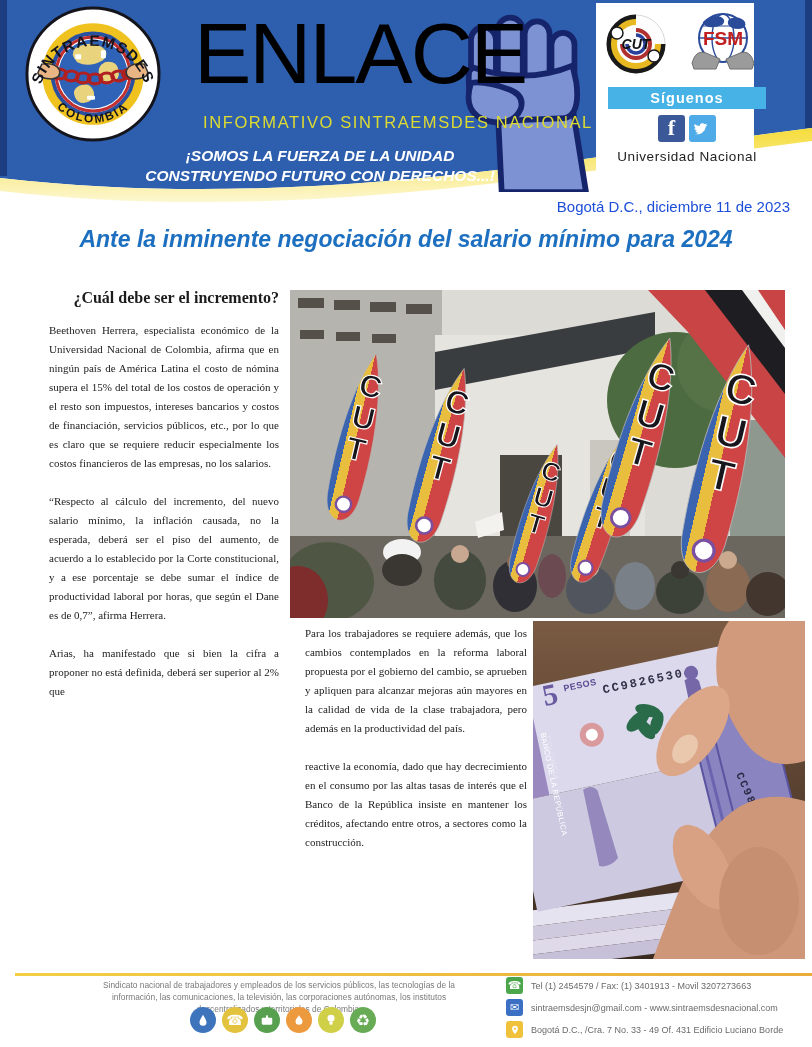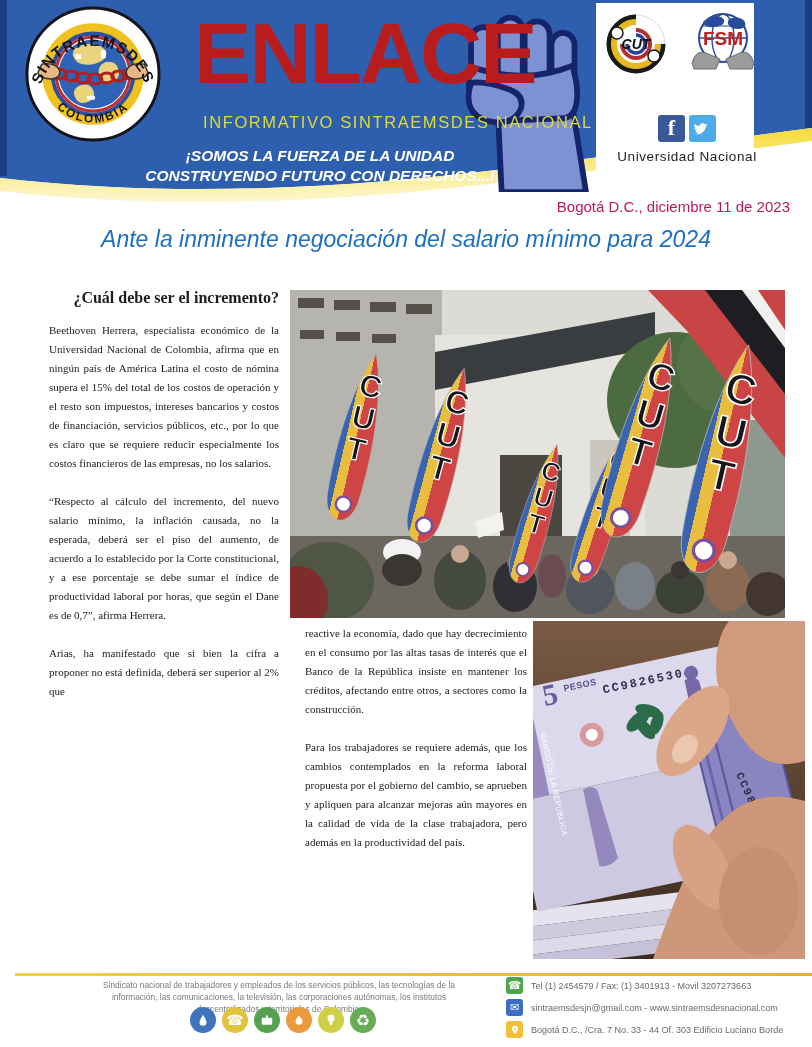--- a/index.html
+++ b/index.html
@@ -9,22 +9,22 @@
     font-family:"Liberation Sans", sans-serif; overflow:hidden;
   }
   
   #header-svg { position:absolute; left:0; top:0; width:812px; height:218px; }
   .hdr-edge { position:absolute; top:0; background:rgba(14,33,90,.55); width:7px; }
   #edge-left { left:0; height:176px; }
   #edge-right { right:0; height:128px; }
   #union-logo { position:absolute; left:24px; top:5px; width:138px; height:138px; }
   #fist { position:absolute; left:418px; top:10px; width:198px; height:182px; }
   #masthead {
-    position:absolute; left:194px; top:10px; font-size:86px; font-weight:bold;
-    color:#b91c1c; letter-spacing:-2px; line-height:1; font-family:"Liberation Sans",sans-serif;
+    position:absolute; left:194px; top:10px; font-size:86px; font-weight:normal;
+    color:#000000; letter-spacing:-2px; line-height:1; font-family:"Liberation Sans",sans-serif;
   }
   #subtitle {
     position:absolute; left:203px; top:113px; color:#dedb30; font-size:16.5px;
     letter-spacing:1.6px; font-weight:normal;
   }
   #slogan {
     position:absolute; left:40px; top:146px; width:560px; text-align:center;
     color:#fff; font-style:italic; font-weight:bold; font-size:15.5px; line-height:1.3;
   }
   #follow-panel {
@@ -38,24 +38,24 @@
     letter-spacing:1px;
   }
   #social-row { position:absolute; left:0; top:112px; width:182px; text-align:center; }
   .social-icon { display:inline-block; width:27px; height:27px; border-radius:3px; vertical-align:middle; }
   #fb-icon { background:#3b5998; color:#fff; font-weight:bold; font-size:22px; line-height:26px;
              font-family:"Liberation Serif",serif; }
   #tw-icon { background:#4fabe8; margin-left:4px; }
   #social-account { position:absolute; left:0; top:146px; width:182px; text-align:center;
     font-size:13.5px; color:#222; letter-spacing:.6px; }
   
-  #date-line { position:absolute; right:22px; top:198px; font-size:15px; color:#be185d; }
+  #date-line { position:absolute; right:22px; top:198px; font-size:15px; color:#1d4ed8; }
   #headline {
     position:absolute; left:0; top:226px; width:812px; text-align:center;
-    color:#1d6fc0; font-size:23px; font-weight:normal; font-style:italic;
+    color:#1d6fc0; font-size:23px; font-weight:bold; font-style:italic;
   }
   
   .serif { font-family:"Liberation Serif", serif; color:#1c1c1c; }
   #col1 { position:absolute; left:33px; top:289px; width:246px; }
   #col1 h3 { font-size:16px; text-align:right; margin-bottom:14px; font-weight:bold; }
   .body-par { font-size:11px; line-height:19px; text-align:justify; margin-bottom:19px;margin-left:16px; }
   #col2 { position:absolute; left:289px; top:624px; width:238px; }
   
   #photo1 { position:absolute; left:290px; top:290px; width:495px; height:328px; }
   #photo2 { position:absolute; left:533px; top:621px; width:272px; height:338px; }
@@ -170,20 +170,21 @@
       <line x1="25" y1="27" x2="73" y2="27" stroke="#2a4a9a" stroke-width="1.4"></line>
       <line x1="28" y1="15" x2="70" y2="15" stroke="#2a4a9a" stroke-width="1.2"></line>
       <path d="M30,10 q8,-7 17,-4 q6,3 1,8 q-10,4 -16,1 q-5,-3 -2,-5z" fill="#2a4a9a"></path>
       <path d="M58,7 q9,-2 13,4 q2,6 -6,7 q-9,0 -11,-5 q-1,-5 4,-6z" fill="#2a4a9a"></path>
       <g fill="#9b9b9b" stroke="#6f6f6f" stroke-width="1">
         <path d="M18,52 q4,-14 14,-10 l14,6 l-4,10 l-22,0 z"></path>
         <path d="M80,52 q-4,-14 -14,-10 l-14,6 l4,10 l22,0 z"></path>
       </g>
       <text x="49" y="34" text-anchor="middle" font-size="19" font-weight="bold" fill="#c02020" font-family="Liberation Sans,sans-serif">FSM</text>
     </svg>
+    <div id="siguenos-btn">Síguenos</div>
     <div id="social-row">
       <span id="fb-icon" class="social-icon">f</span><span id="tw-icon" class="social-icon"><svg viewBox="0 0 27 27" width="27" height="27">
             <path fill="#fff" d="M6 19 q4 1 7.2 -1.2 q3.2 -2.2 3.6 -6 l2 -2 l-2.2 0.6 l1.4 -2 l-2.3 0.9 q-1.3 -1.6 -3.2 -1 q-1.9 0.6 -1.8 2.8 q-3.1 -0.3 -5.1 -2.2 q-1 2.9 1.5 4.4 q-1 0 -1.8 -0.4 q0.3 2.3 2.6 2.8 q-0.9 0.3 -1.8 0.1 q0.8 2 3.2 2 q-1.8 1.4 -3.3 1.2 z"></path>
           </svg></span>
     </div>
     <div id="social-account">Universidad Nacional</div>
   </div>
 
   <div id="date-line">Bogotá D.C., diciembre 11 de 2023</div>
   <div id="headline">Ante la inminente negociación del salario mínimo para 2024</div>
@@ -259,22 +260,22 @@
     </g>
     <use href="#cutbanner" transform="translate(58,186) rotate(13) scale(0.95)"></use>
     <use href="#cutbanner" transform="translate(140,206) rotate(15)"></use>
     <use href="#cutbanner" transform="translate(238,256) rotate(16) scale(0.8)"></use>
     <use href="#cutbanner" transform="translate(302,252) rotate(18) scale(0.88)"></use>
     <use href="#cutbanner" transform="translate(338,194) rotate(16) scale(1.15)"></use>
     <use href="#cutbanner" transform="translate(420,222) rotate(13) scale(1.3)"></use>
   </svg>
 
   <div id="col2" class="serif">
+    <p class="body-par">Para los trabajadores se requiere además, que los cambios contemplados en la reforma laboral propuesta por el gobierno del cambio, se aprueben y apliquen para alcanzar mejoras aún mayores en la calidad de vida de la clase trabajadora, pero además en la productividad del país.</p>
     <p class="body-par">reactive la economía, dado que hay decrecimiento en el consumo por las altas tasas de interés que el Banco de la República insiste en mantener los créditos, afectando entre otros, a sectores como la construcción.</p>
-    <p class="body-par">Para los trabajadores se requiere además, que los cambios contemplados en la reforma laboral propuesta por el gobierno del cambio, se aprueben y apliquen para alcanzar mejoras aún mayores en la calidad de vida de la clase trabajadora, pero además en la productividad del país.</p>
   </div>
 
   <svg id="photo2" viewBox="0 0 272 338" preserveAspectRatio="none">
     <defs>
       <linearGradient id="woodGrad" x1="0" y1="0" x2="0" y2="1">
         <stop offset="0" stop-color="#7a5a42"></stop>
           <stop offset="1" stop-color="#3a2a20"></stop>
       </linearGradient>
     </defs>
     <rect width="272" height="338" fill="url(#woodGrad)"></rect>
@@ -365,17 +366,17 @@
     <div class="contact-row">
       <span class="contact-badge" style="background:#3a6fc4">✉</span>
       <span class="contact-text">sintraemsdesjn@gmail.com - www.sintraemsdesnacional.com</span>
     </div>
     <div class="contact-row">
       <span class="contact-badge" style="background:#f0c23c">
         <svg width="10" height="10" viewBox="0 0 24 24">
             <path fill="#fff" d="M12 2 a7 7 0 0 1 7 7 c0 5-7 13-7 13 s-7-8-7-13 a7 7 0 0 1 7-7 z M12 6.5 a2.5 2.5 0 1 0 0 5 a2.5 2.5 0 0 0 0-5 z"></path>
           </svg>
       </span>
-      <span class="contact-text">Bogotá D.C., /Cra. 7 No. 33 - 44 Of. 303  Edificio Luciano Borde</span>
+      <span class="contact-text">Bogotá D.C., /Cra. 7 No. 33 - 49 Of. 431  Edificio Luciano Borde</span>
     </div>
   </div>
 
 </div>
 
 </body></html>

